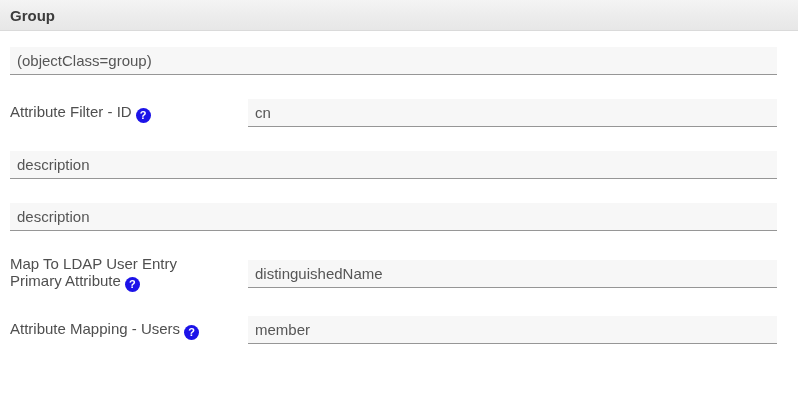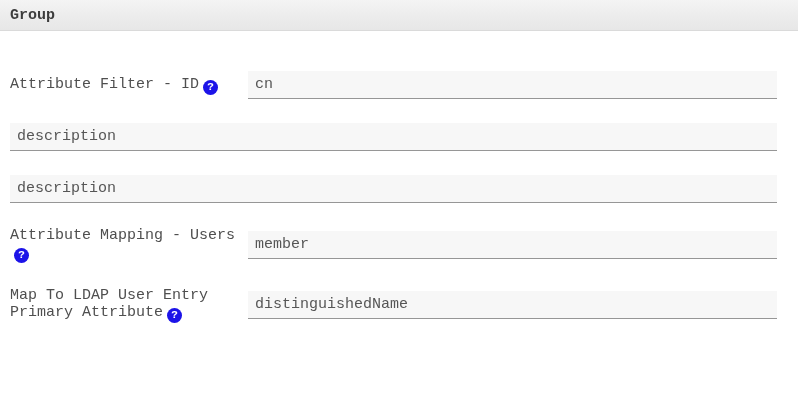--- a/index.html
+++ b/index.html
@@ -3,21 +3,21 @@
 <meta charset="utf-8">
 <style>
   :root{
     --help_icon_blue:#1c13e8;
     --header_bg:#ececec;
     --input_bg:#f7f7f7;
     --input_border:#969696;
     --focus_border:#555555;
     --label_text:#4f4f4f;
   }
-  *{margin:0;padding:0;box-sizing:border-box;font-family:Liberation Mono, monospace;}
+  *{margin:0;padding:0;box-sizing:border-box;}
   html,body{width:798px;height:416px;overflow:hidden;}
   body{
     background:#ffffff;
     font-family:"Liberation Sans","DejaVu Sans",sans-serif;
     font-size:15px;
   }
   .section-header{
     height:31px;
     background:linear-gradient(180deg,#f4f4f4 0%,var(--header_bg) 55%,#e7e7e7 100%);
     border-bottom:1px solid #dadada;
@@ -82,39 +82,40 @@
 <body>
 
 <div class="section-header">
   <span class="section-title">Group</span>
 </div>
 
 <div class="form">
 
 
   <div class="row">
+    <input type="text" class="input" value="(objectClass=group)" style="">
   </div>
 
   <div class="row">
     <label class="label"><span>Attribute Filter - ID</span><span class="help-icon">?</span></label>
     <input type="text" class="input" value="cn" style="">
   </div>
 
   <div class="row">
     <input type="text" class="input" value="description" style="">
   </div>
 
   <div class="row">
     <input type="text" class="input" value="description" style="">
   </div>
 
   <div class="row">
-    <label class="label"><span>Attribute Mapping - Users</span><span class="help-icon">?</span></label>
-    <input type="text" class="input" value="member" style="">
-  </div>
-
-  <div class="row">
     <label class="label"><span>Map To LDAP User Entry
 Primary Attribute</span><span class="help-icon">?</span></label>
     <input type="text" class="input" value="distinguishedName" style="">
   </div>
 
+  <div class="row">
+    <label class="label"><span>Attribute Mapping - Users</span><span class="help-icon">?</span></label>
+    <input type="text" class="input" value="member" style="">
+  </div>
+
 </div>
 
 </body></html>

